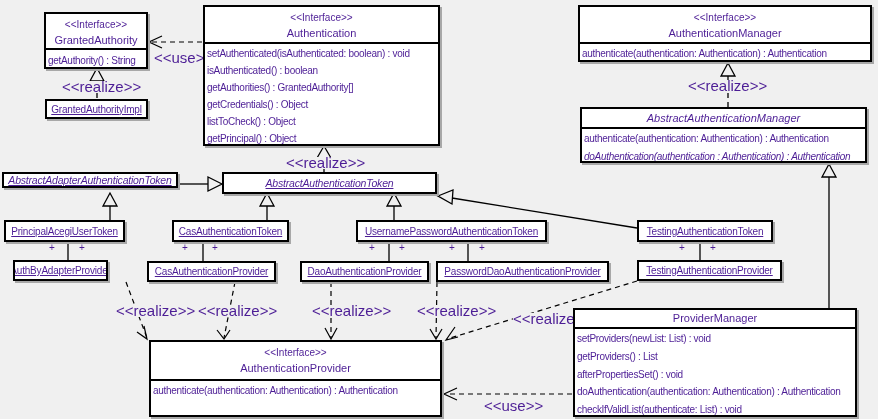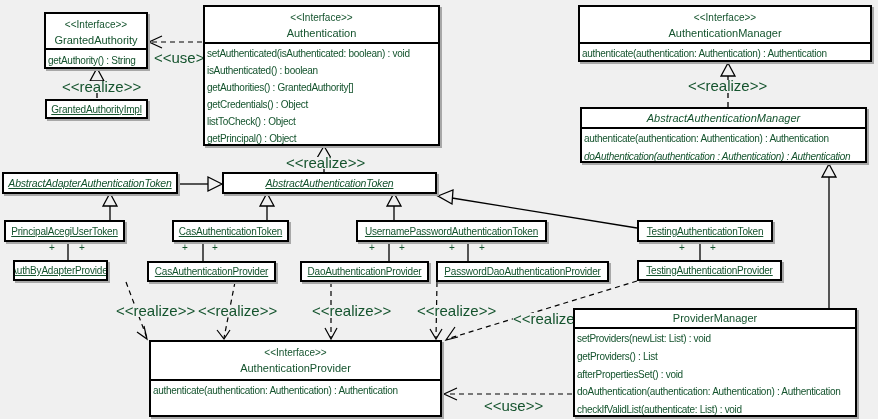--- a/index.html
+++ b/index.html
@@ -1,18 +1,18 @@
 <!DOCTYPE html>
 <html><head>
 <meta charset="utf-8">
 <style>
   html,body{margin:0;padding:0;background:#f0f0f0;}
   #canvas{
     position:relative;width:878px;height:419px;background:#f0f0f0;
-    overflow:hidden;font-family:"Liberation Sans",sans-serif;color:#14532d;
+    overflow:hidden;font-family:"Liberation Sans",sans-serif;color:#4c1d95;
   }
   .wires{position:absolute;left:0;top:0;z-index:1;}
   .box{
     position:absolute;box-sizing:border-box;background:#fff;
     border:2px solid #000;box-shadow:2px 2px 0 #a8a8a8;z-index:3;overflow:hidden;
   }
   .ttl{box-sizing:border-box;border-bottom:2px solid #000;text-align:center;overflow:hidden;}
   .st{font-size:10px;padding-top:3px;line-height:15px;white-space:nowrap;}
   .nm{font-size:11px;line-height:16px;white-space:nowrap;}
   .nm-only{display:flex;align-items:center;justify-content:center;width:100%;height:100%;
@@ -132,21 +132,21 @@
   <div class="box" style="left:580px;top:107px;width:287px;height:56px">
     <div class="ttl" style="height:20px">
       <div class="nm it" style="line-height:18px">AbstractAuthenticationManager</div>
     </div>
     <div class="body lh18">
       <div class="m">authenticate(authentication: Authentication) : Authentication</div>
       <div class="m it">doAuthentication(authentication : Authentication) : Authentication</div>
     </div>
   </div>
 
-  <div class="box" style="left:2px;top:172px;width:176px;height:22px">
+  <div class="box" style="left:2px;top:172px;width:176px;height:16px">
     <div class="nm-only it" style="font-size:10.5px">AbstractAdapterAuthenticationToken</div>
   </div>
 
   <div class="box" style="left:222px;top:172px;width:215px;height:22px">
     <div class="nm-only it" style="font-size:10.5px">AbstractAuthenticationToken</div>
   </div>
 
   <div class="box" style="left:4px;top:220px;width:121px;height:22px">
     <div class="nm-only">PrincipalAcegiUserToken</div>
   </div>

